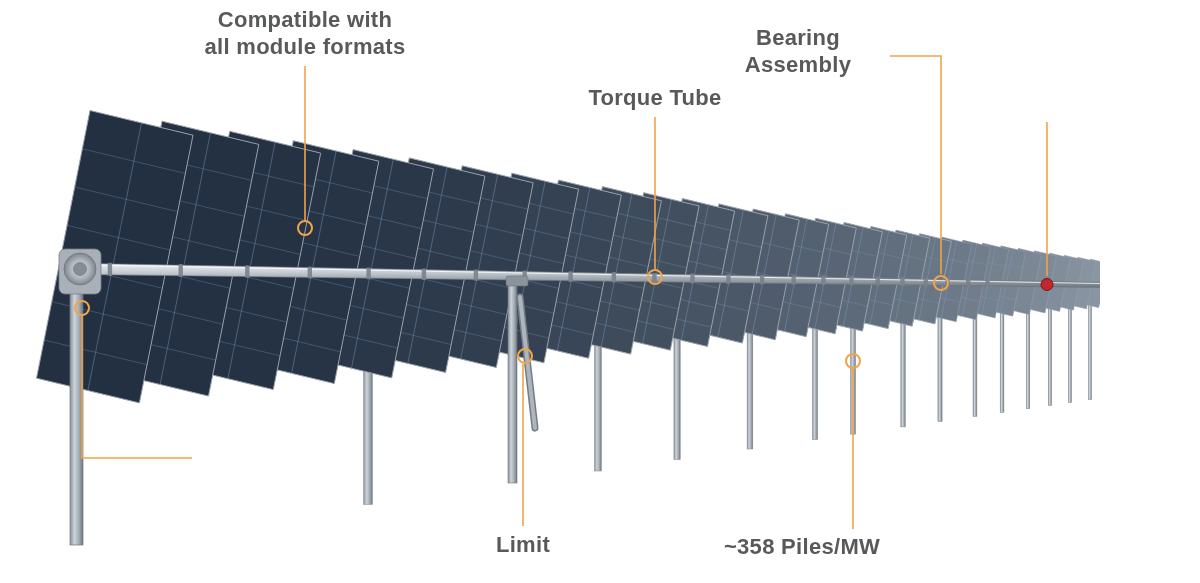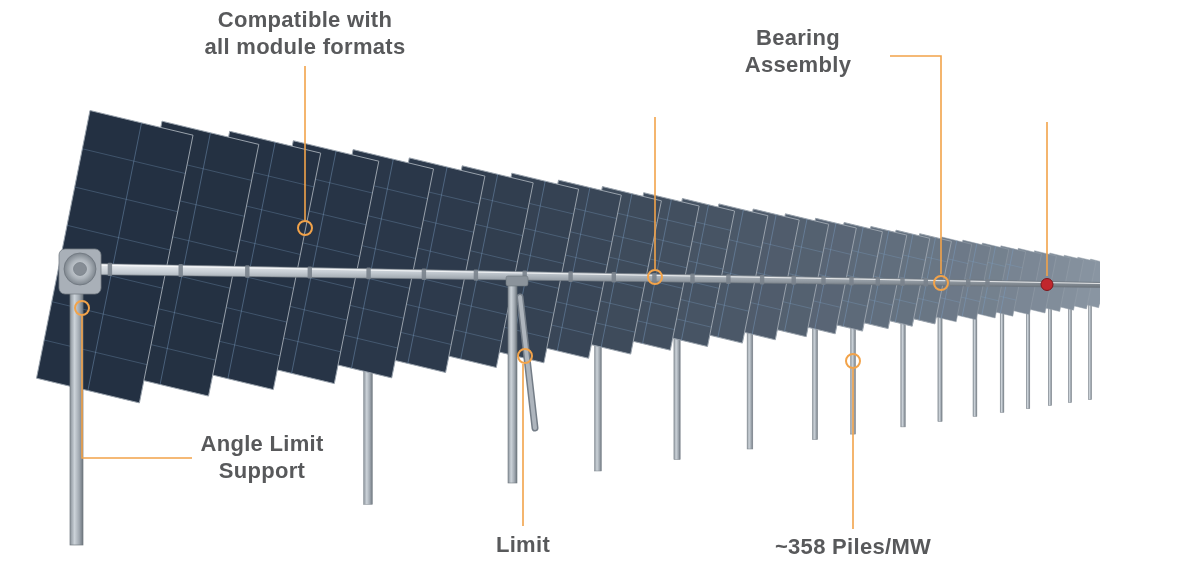--- a/index.html
+++ b/index.html
@@ -302,20 +302,19 @@
       <line class="leader" x1="523" y1="526" x2="523" y2="364"></line>
       <circle class="ring" cx="525" cy="356" r="7"></circle>
 
       <line class="leader" x1="853" y1="529" x2="853" y2="369"></line>
       <circle class="ring" cx="853" cy="361" r="7"></circle>
     </g>
   </svg>
 
   <div class="label" style="left:305px;top:6px">Compatible with
 all module formats</div>
+  <div class="label" style="left:655px;top:84px">Torque Tube</div>
   <div class="label" style="left:798px;top:24px">Bearing
 Assembly</div>
-  <div class="label" style="left:262px;top:430px">Angle Limit
-Support</div>
   <div class="label" style="left:523px;top:531px">Limit</div>
-  <div class="label" style="left:853px;top:533px">~358 Piles/MW</div>
+  <div class="label" style="left:802px;top:533px">~358 Piles/MW</div>
 
 </div>
 
 </body></html>

